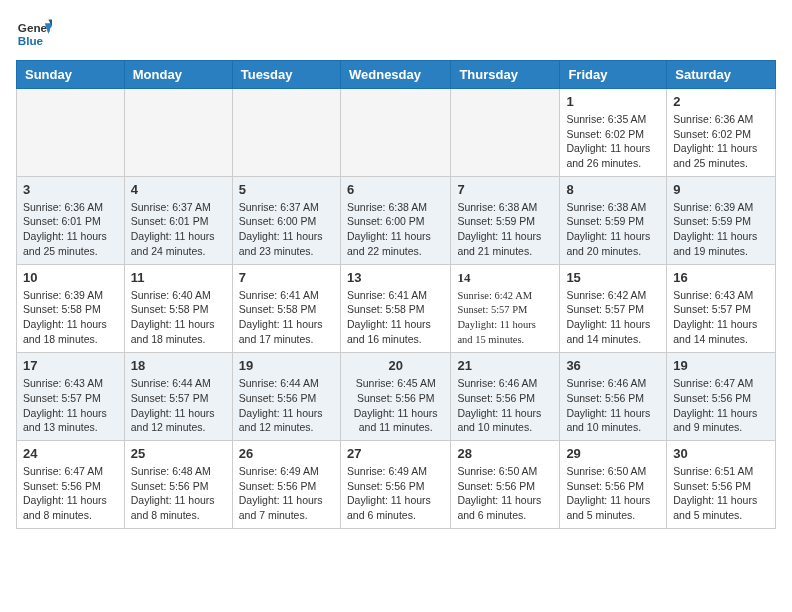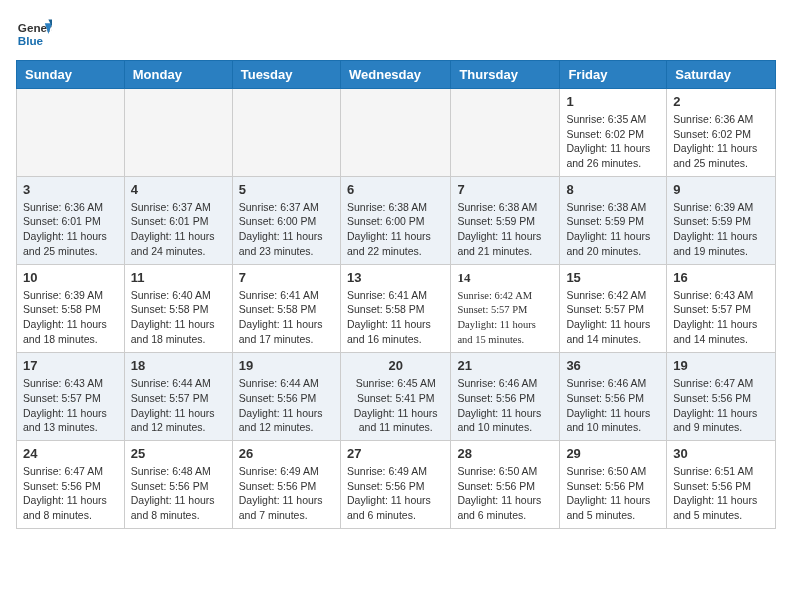--- a/index.html
+++ b/index.html
@@ -236,21 +236,21 @@
         </td>
         <td style="background: rgb(237, 242, 247);">
           <span class="day-num">19</span>
           <div class="day-info" style="white-space: pre-line;">Sunrise: 6:44 AM
 Sunset: 5:56 PM
 Daylight: 11 hours and 12 minutes.</div>
         </td>
         <td style="background: rgb(237, 242, 247); text-align: center;">
           <span class="day-num">20</span>
           <div class="day-info" style="white-space: pre-line;">Sunrise: 6:45 AM
-Sunset: 5:41 PM
+Sunset: 5:56 PM
 Daylight: 11 hours and 11 minutes.</div>
         </td>
         <td style="background: rgb(237, 242, 247); margin-left: 8px;">
           <span class="day-num">21</span>
           <div class="day-info" style="white-space: pre-line;">Sunrise: 6:46 AM
 Sunset: 5:56 PM
 Daylight: 11 hours and 10 minutes.</div>
         </td>
         <td style="background: rgb(237, 242, 247);">
           <span class="day-num">36</span>

